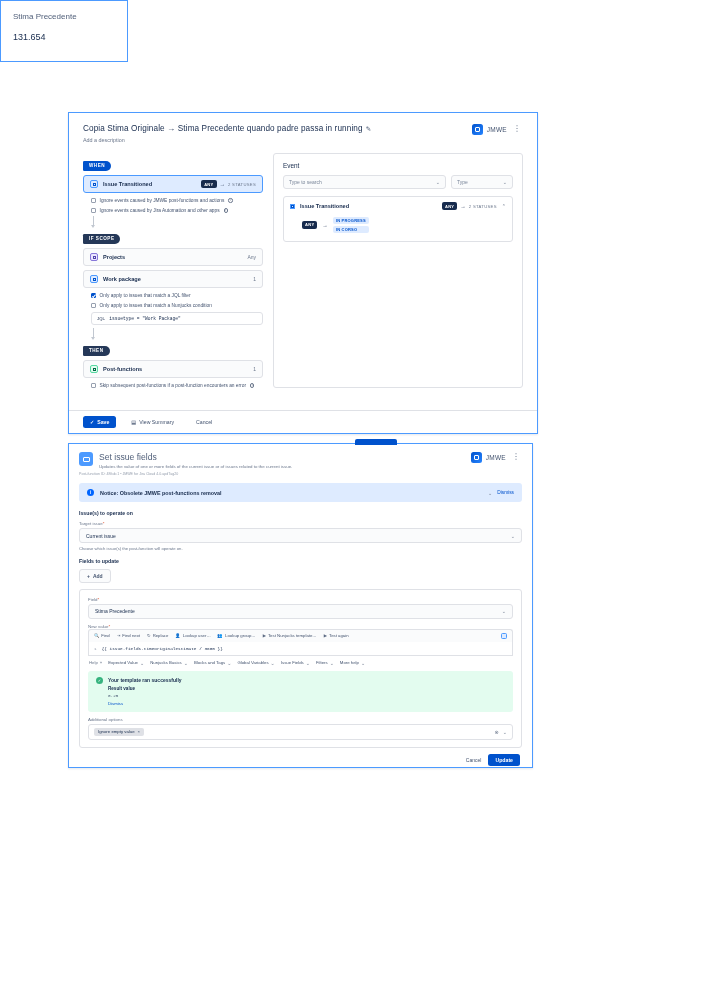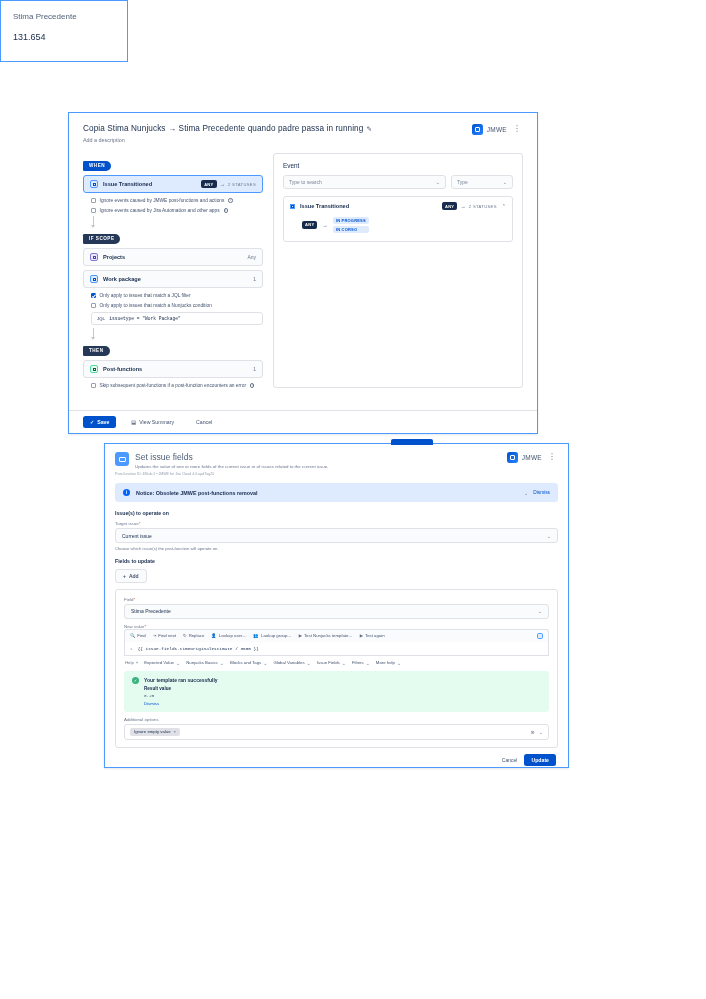--- a/index.html
+++ b/index.html
@@ -142,21 +142,21 @@
   }
   .btn {
     font-size:5.2px; border-radius:2.5px; padding:3px 7px; cursor:pointer;
     border:none; font-family:"Liberation Sans", sans-serif;
   }
   .btn-primary { background:#0052cc; color:#fff; font-weight:700; display:flex; align-items:center; gap:3px;}
   .btn-subtle { background:transparent; color:#42526e; display:flex; align-items:center; gap:3px;}
   .check-ico { font-size:5px; }
 
   
-  #panel-fields { left: 68px; top: 443px; width: 465px; height: 325px; margin-left: 36px; }
+  #panel-fields { left: 68px; top: 443px; width: 465px; height: 325px; }
   .pf-tab {
     position:absolute; left:286px; top:-5px; width:42px; height:6px;
     background:#0052cc; border-radius:2px 2px 0 0;
   }
   .pf-head { display:flex; align-items:flex-start; padding:8px 10px 0 10px; gap:6px; }
   .pf-ico {
     width:14px; height:14px; border-radius:3px; background:#4c9aff; flex:none;
     display:flex; align-items:center; justify-content:center;
   }
   .pf-ico i { display:block; width:7px; height:5px; border:1px solid #fff; border-radius:1px; }
@@ -256,21 +256,21 @@
   .res-label { font-size:8px; color:#505f79; }
   .res-value { font-size:9px; color:#172b4d; margin-top:11px; }
 </style>
 </head>
 <body>
 
 <div class="panel" id="panel-rule">
 
   <div class="rule-head">
     <div class="rule-title">
-      <span>Copia Stima Nunjucks → Stima Precedente quando padre passa in running</span><span class="pencil-ico">✎</span>
+      <span>Copia Stima Originale → Stima Precedente quando padre passa in running</span><span class="pencil-ico">✎</span>
     </div>
     <div class="rule-head-right">
       <span class="app-chip">
           <i></i>
         </span>
       <span class="app-name">JMWE</span>
       <span class="kebab">⋮</span>
     </div>
   </div>
   <div class="rule-sub">Add a description</div>

